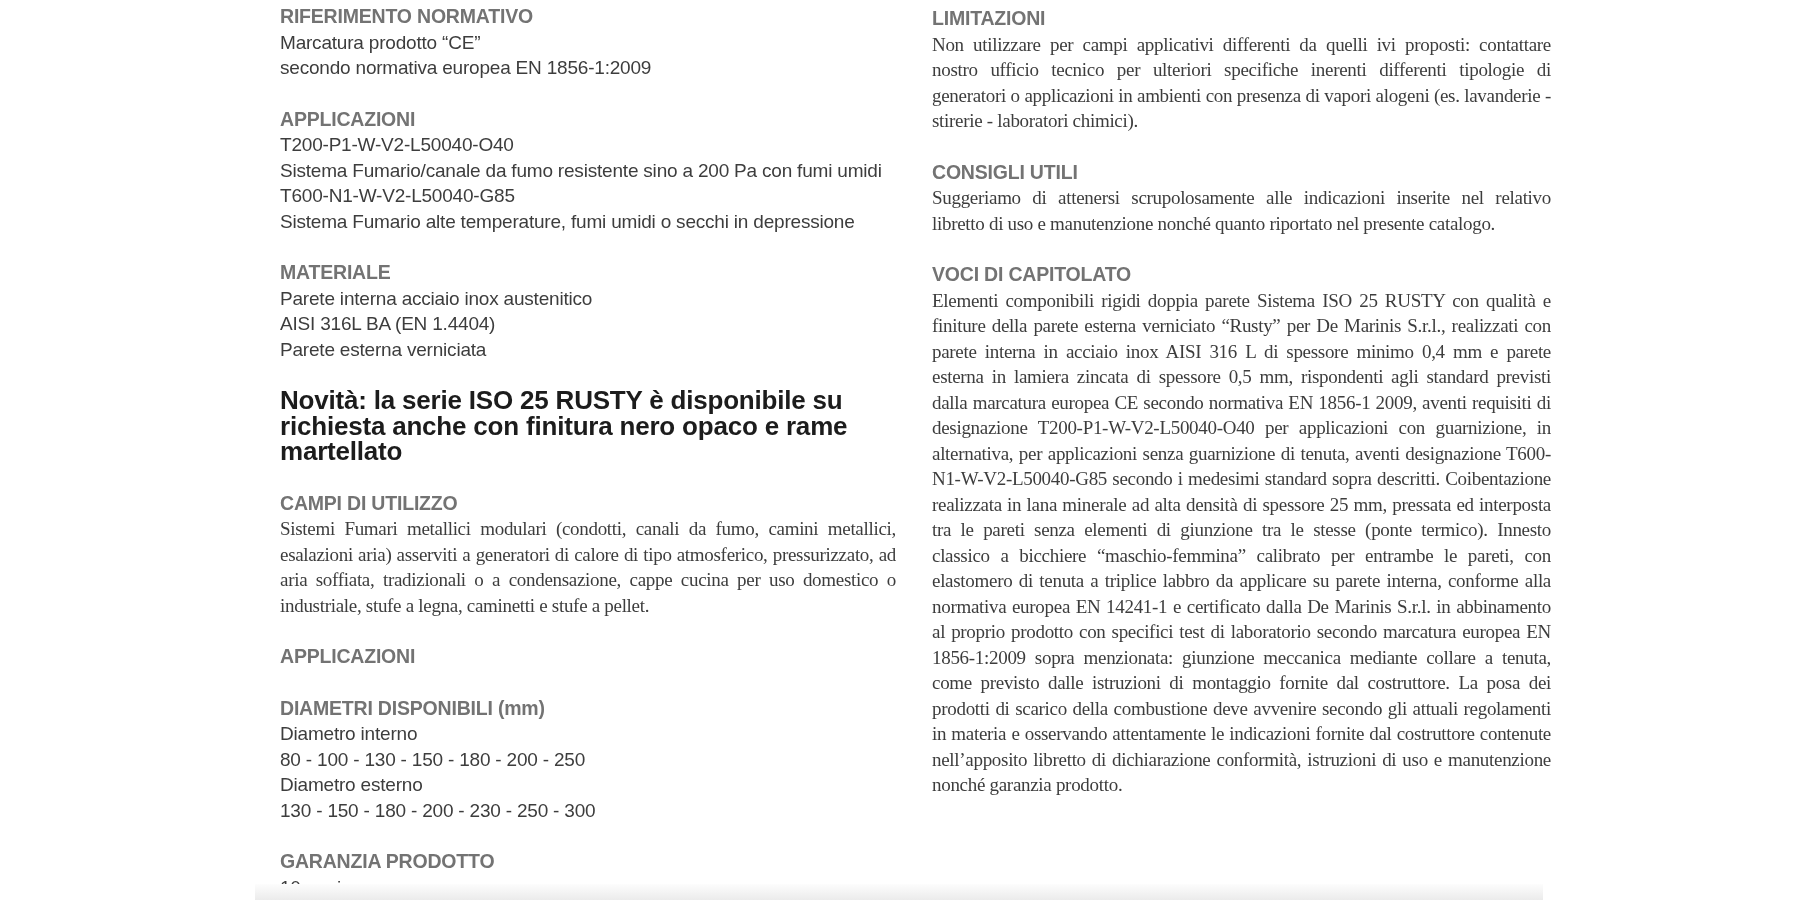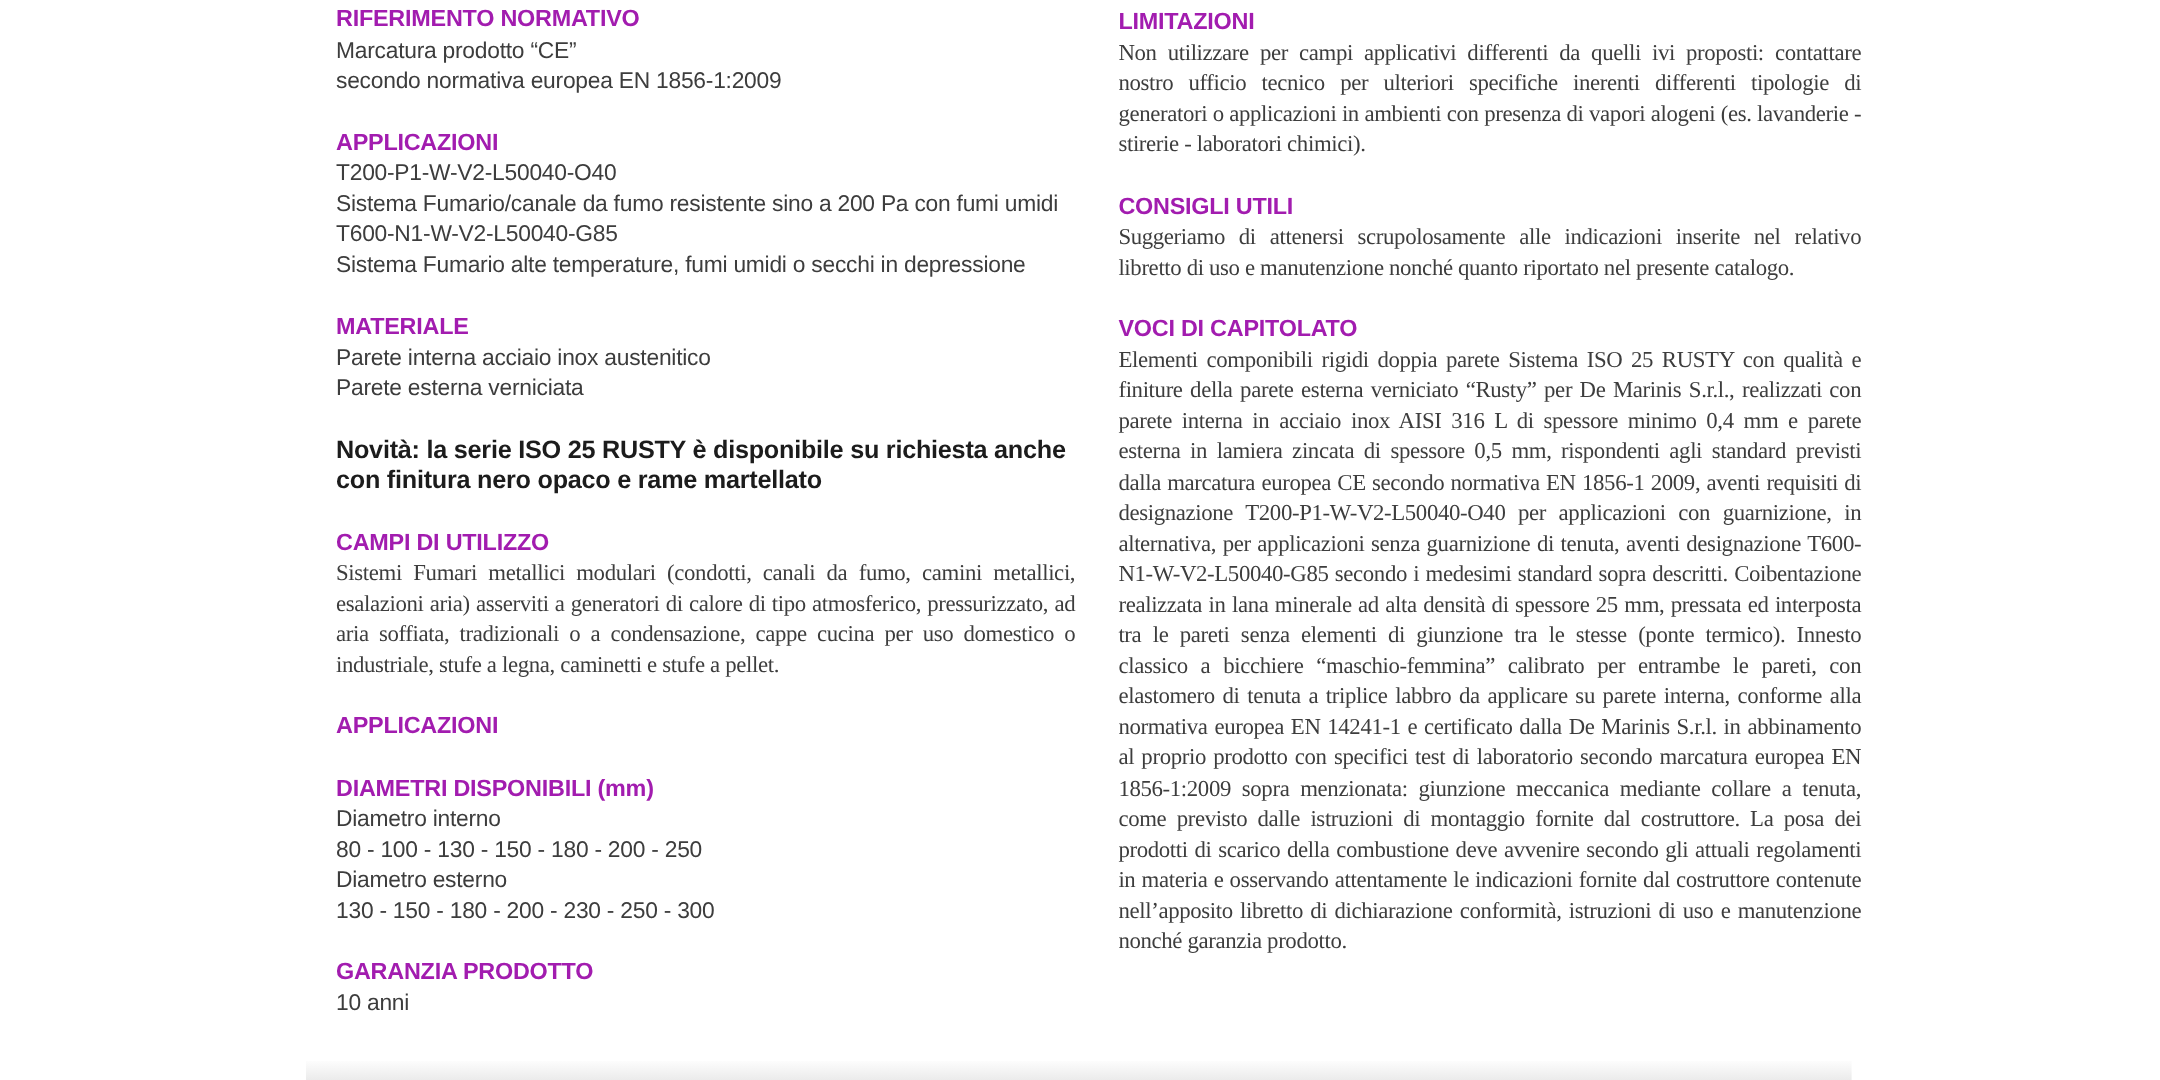--- a/index.html
+++ b/index.html
@@ -16,21 +16,21 @@
     color: #3d3d3d;
   }
   .col {
     position: absolute;
     top: 4px;
   }
   .col-left  { left: 280px; width: 616px; }
   .col-right { left: 932px; width: 619px; top: 6px; }
   .section { margin: 0 0 26px 0; }
   .heading {
-    color: #a21caf;
+    color: #737373;
     font-weight: bold;
     font-size: 19.5px;
     line-height: 25.5px;
     letter-spacing: -0.2px;
   }
   .line {
     font-size: 19px;
     line-height: 25.5px;
     letter-spacing: -0.2px;
     white-space: nowrap;
@@ -38,21 +38,21 @@
   .para {
     font-size: 19px;
     line-height: 25.5px;
     letter-spacing: -0.3px;
     text-align: justify;
     font-family: Liberation Serif, serif;
   }
   .bold-note {
     font-weight: bold;
     color: #1c1c1c;
-    font-size: 21px;
+    font-size: 26px;
     line-height: 25.5px;
     letter-spacing: -0.2px;
   }
   .bottom-shade {
     position: absolute;
     left: 255px;
     top: 884px;
     width: 1288px;
     height: 16px;
     background: linear-gradient(to bottom, #fdfdfd 0%, #ebebeb 100%);
@@ -73,20 +73,21 @@
     <div class="heading">APPLICAZIONI</div>
     <div class="line">T200-P1-W-V2-L50040-O40</div>
     <div class="line">Sistema Fumario/canale da fumo resistente sino a 200 Pa con fumi umidi</div>
     <div class="line">T600-N1-W-V2-L50040-G85</div>
     <div class="line">Sistema Fumario alte temperature, fumi umidi o secchi in depressione</div>
   </div>
 
   <div class="section">
     <div class="heading">MATERIALE</div>
     <div class="line">Parete interna acciaio inox austenitico</div>
+    <div class="line">AISI 316L BA (EN 1.4404)</div>
     <div class="line">Parete esterna verniciata</div>
   </div>
 
   <div class="section">
     <div class="bold-note">Novità: la serie ISO 25 RUSTY è disponibile su richiesta anche con finitura nero opaco e rame martellato</div>
   </div>
 
   <div class="section">
     <div class="heading">CAMPI DI UTILIZZO</div>
     <div class="para">Sistemi Fumari metallici modulari (condotti, canali da fumo, camini metallici, esalazioni aria) asserviti a generatori di calore di tipo atmosferico, pressurizzato, ad aria soffiata, tradizionali o a condensazione, cappe cucina per uso domestico o industriale, stufe a legna, caminetti e stufe a pellet.</div>

